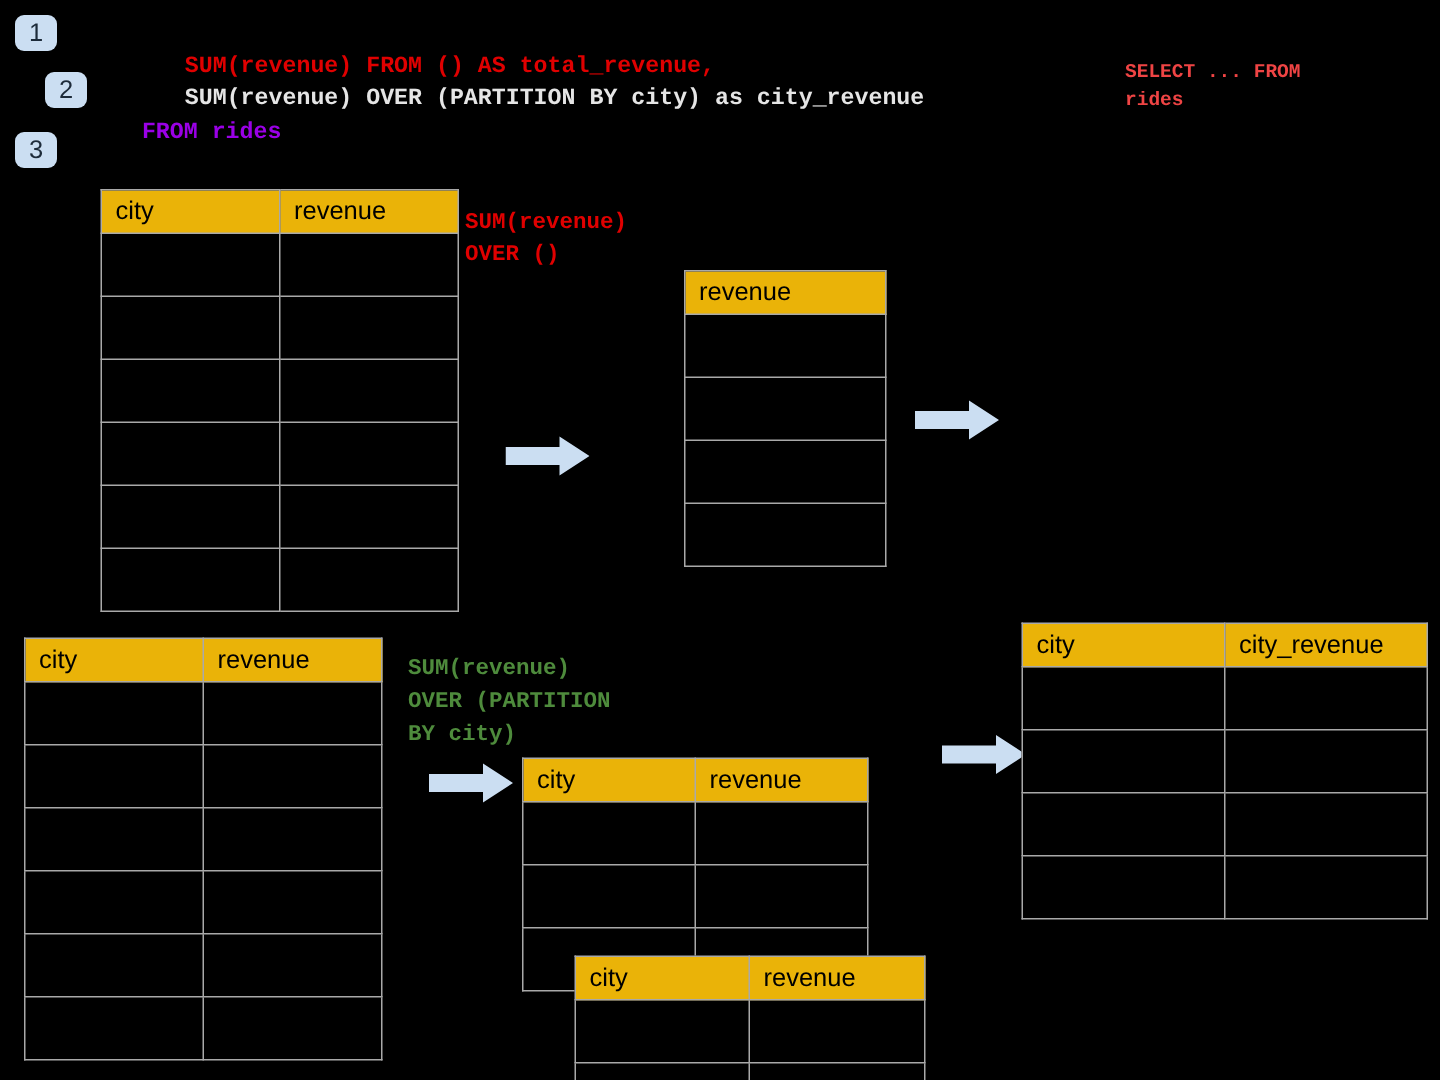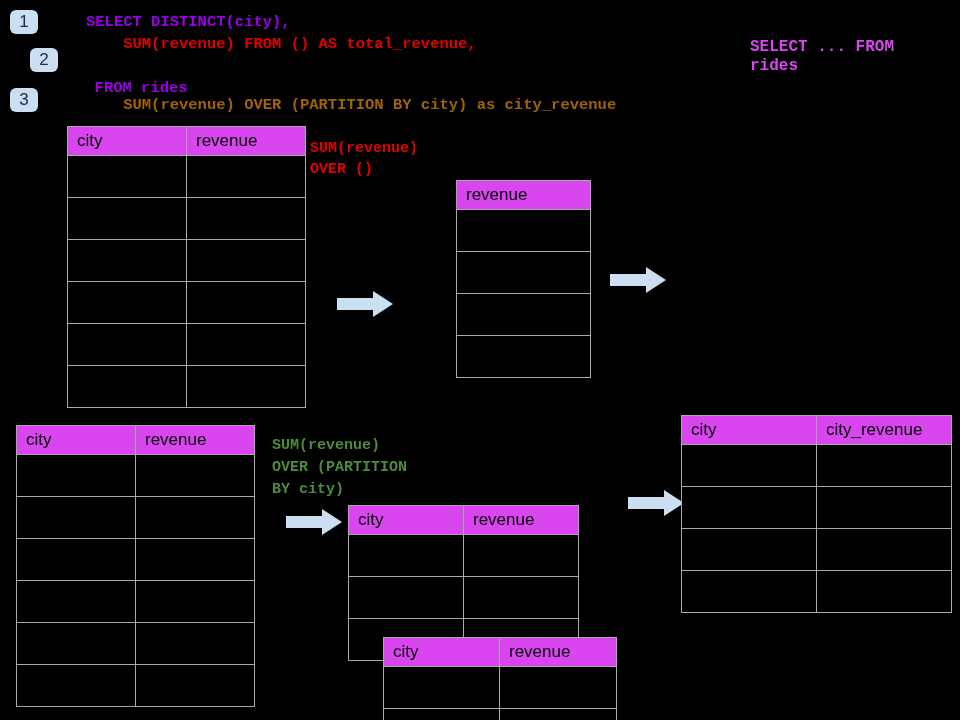--- a/index.html
+++ b/index.html
@@ -35,32 +35,32 @@
     position: absolute;
     font-family: "Liberation Mono", monospace;
     font-size: 15.5px;
     font-weight: bold;
     line-height: 21.5px;
     white-space: pre;
     letter-spacing: 0px;
   }
   .c-purple { color: #9a00e6; }
   .c-red    { color: #e00000; }
-  .c-green  { color: #a16207; margin-top: 40px; }
+  .c-green  { color: #e5e5e5; }
 
   .note {
     position: absolute;
     font-family: "Liberation Mono", monospace;
     font-weight: bold;
     white-space: pre;
   }
   .note-sm {
-    font-size: 16px;
+    font-size: 13px;
     line-height: 19px;
-    color: #d946ef;
+    color: #ef4444;
   }
   .note-red {
     font-size: 15px;
     line-height: 21px;
     color: #e00000;
   }
   .note-green {
     font-size: 15px;
     line-height: 22px;
     color: #4e8b3c;
@@ -72,21 +72,21 @@
     border-collapse: collapse;
     table-layout: fixed;
     background: #000000;
   }
   .tbl th, .tbl td {
     border: 1px solid #a9a9a9;
     padding: 0;
     margin: 0;
   }
   .tbl th {
-    background: #d946ef;
+    background: #eab308;
     color: #000000;
     font-family: "Liberation Sans", sans-serif;
     font-weight: normal;
     font-size: 17px;
     text-align: left;
     padding: 4px 0 4px 9px;
     height: 28px;
     box-sizing: border-box;
   }
   .tbl td {
@@ -104,21 +104,20 @@
 </style>
 </head>
 <body>
 
 <div id="canvas">
 
   <div class="badge" style="left:10px; top:10px;">1</div>
   <div class="badge" style="left:30px; top:48px;">2</div>
   <div class="badge" style="left:10px; top:88px;">3</div>
 
-  <div class="code c-purple" style="left:86px; top:12px;">SELECT DISTINCT(city),</div>
   <div class="code c-red" style="left:86px; top:33.5px;">    SUM(revenue) FROM () AS total_revenue,</div>
   <div class="code c-green" style="left:86px; top:55px;">    SUM(revenue) OVER (PARTITION BY city) as city_revenue</div>
   <div class="code c-purple" style="left:76px; top:78px;">  FROM rides</div>
 
   <div class="note note-sm" style="left:750px; top:38px;">SELECT ... FROM
 rides</div>
 
   <div class="note note-red" style="left:310px; top:138px;">SUM(revenue)
 OVER ()</div>
 

